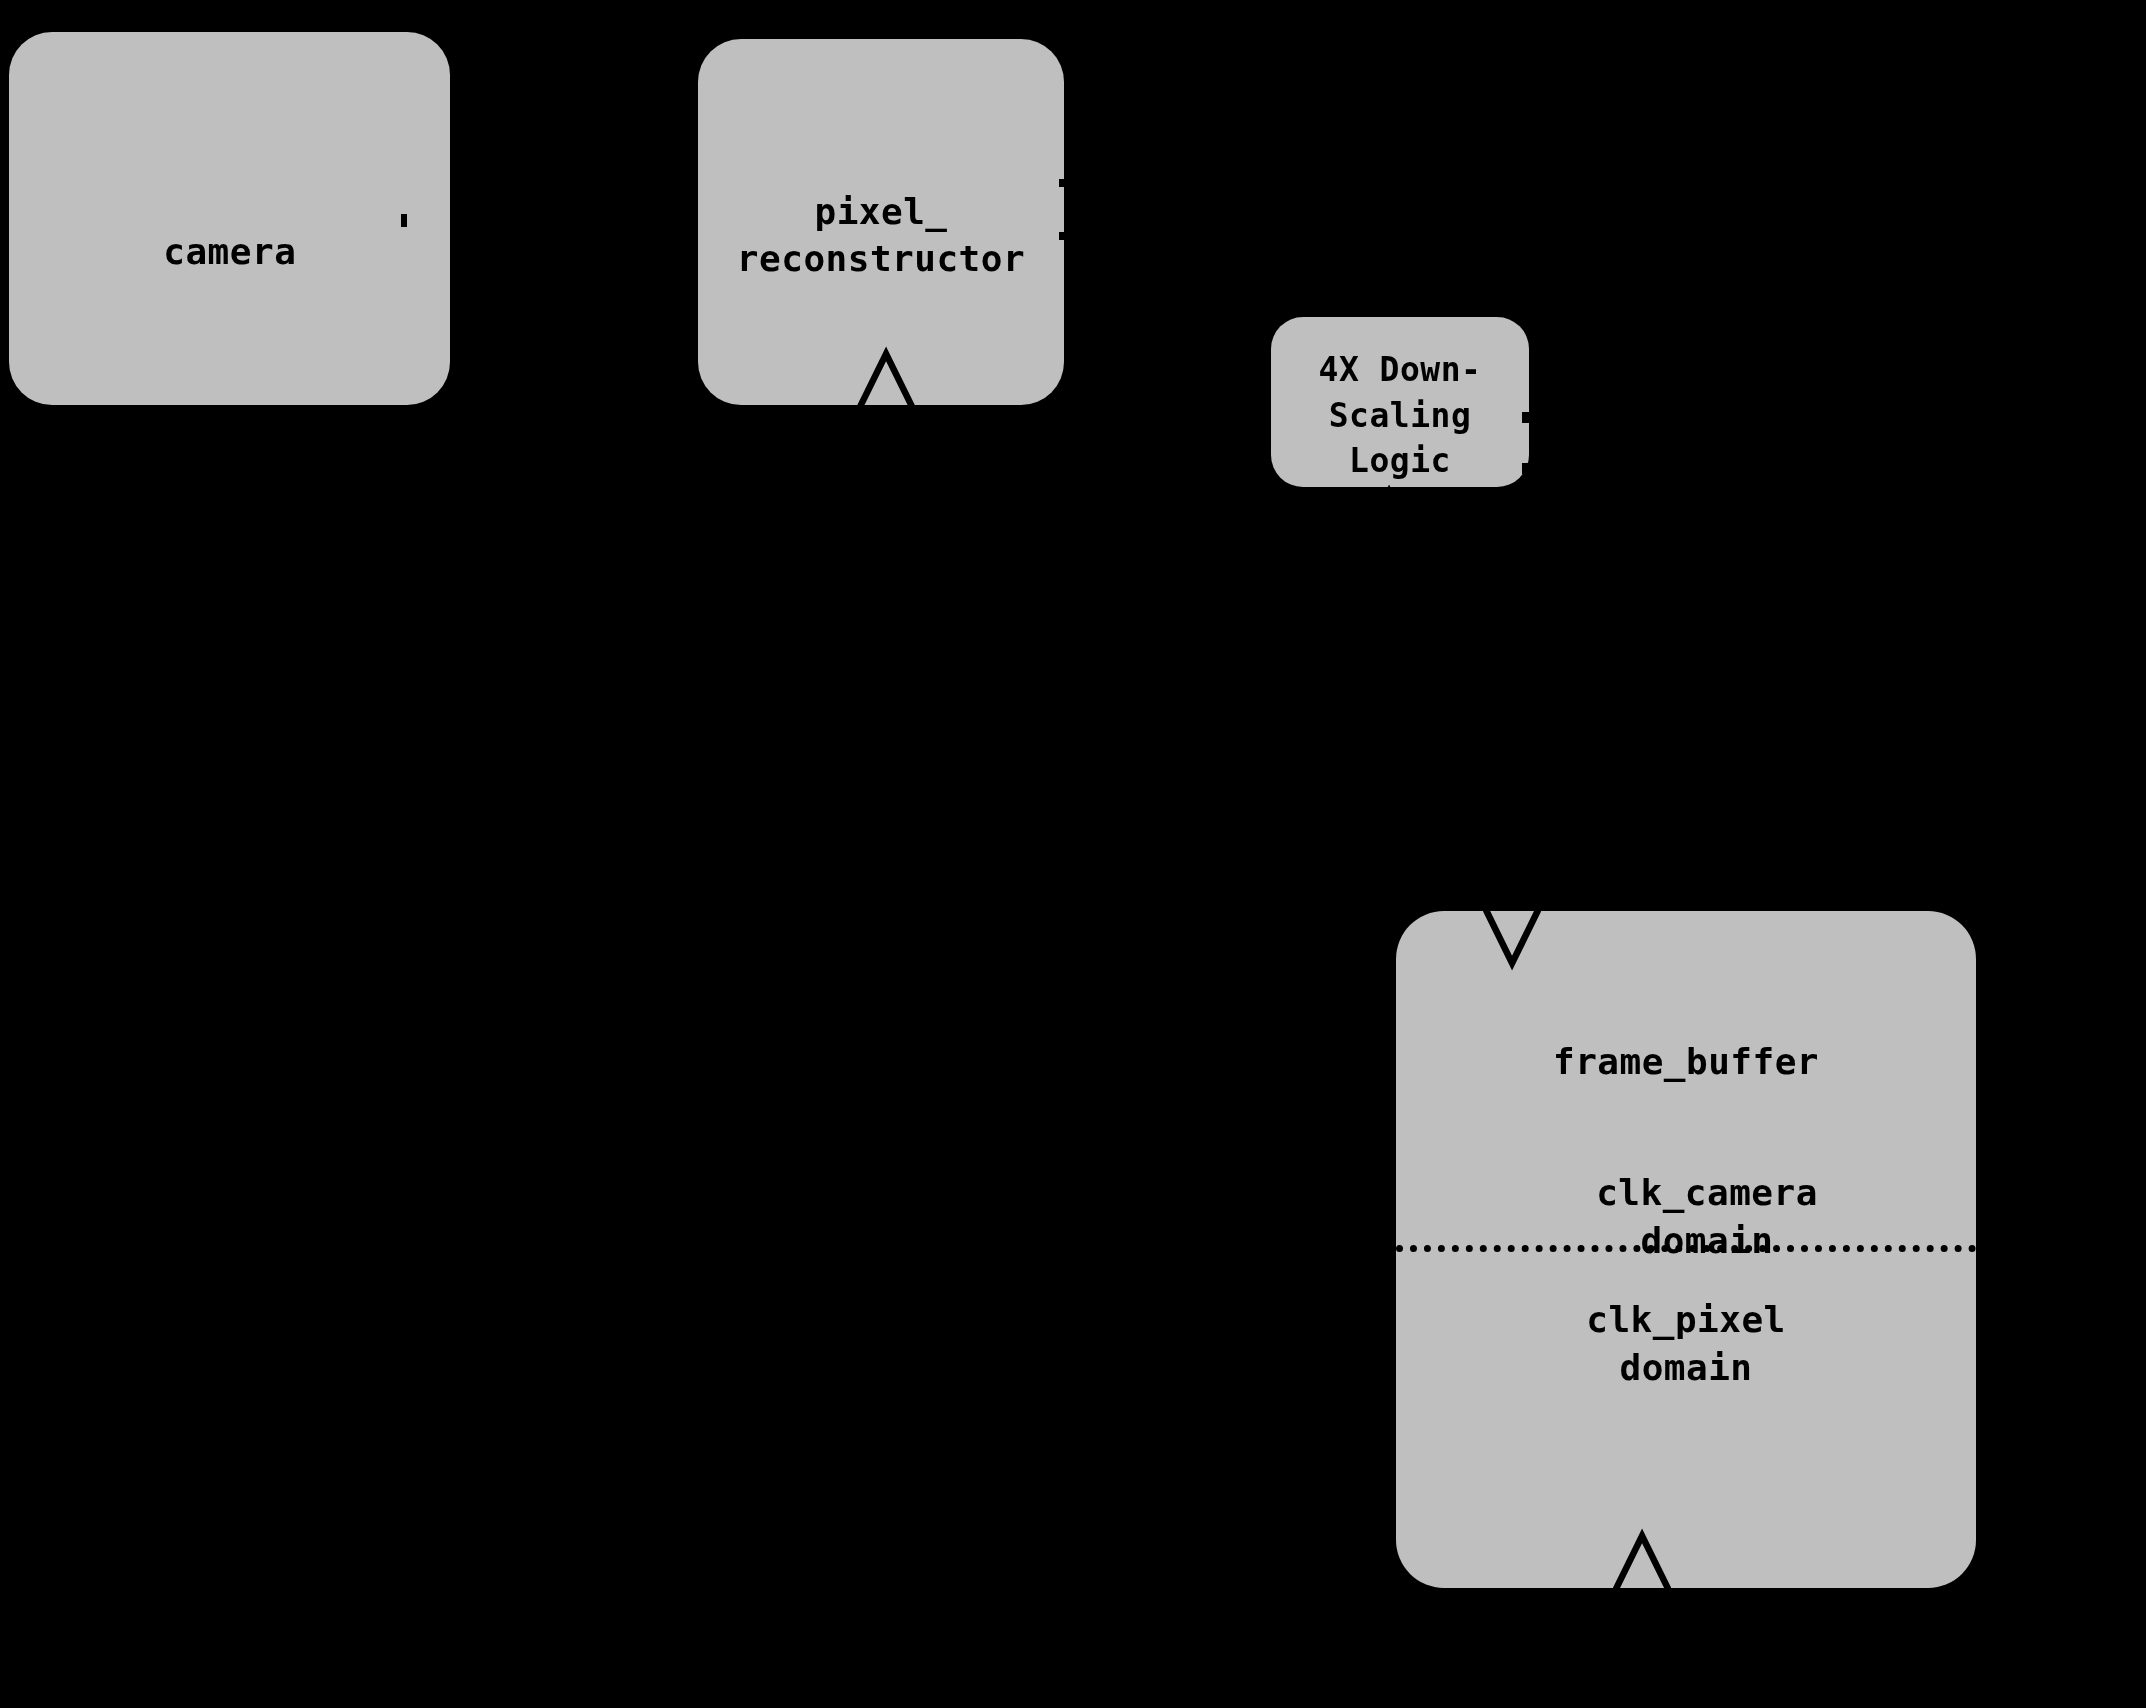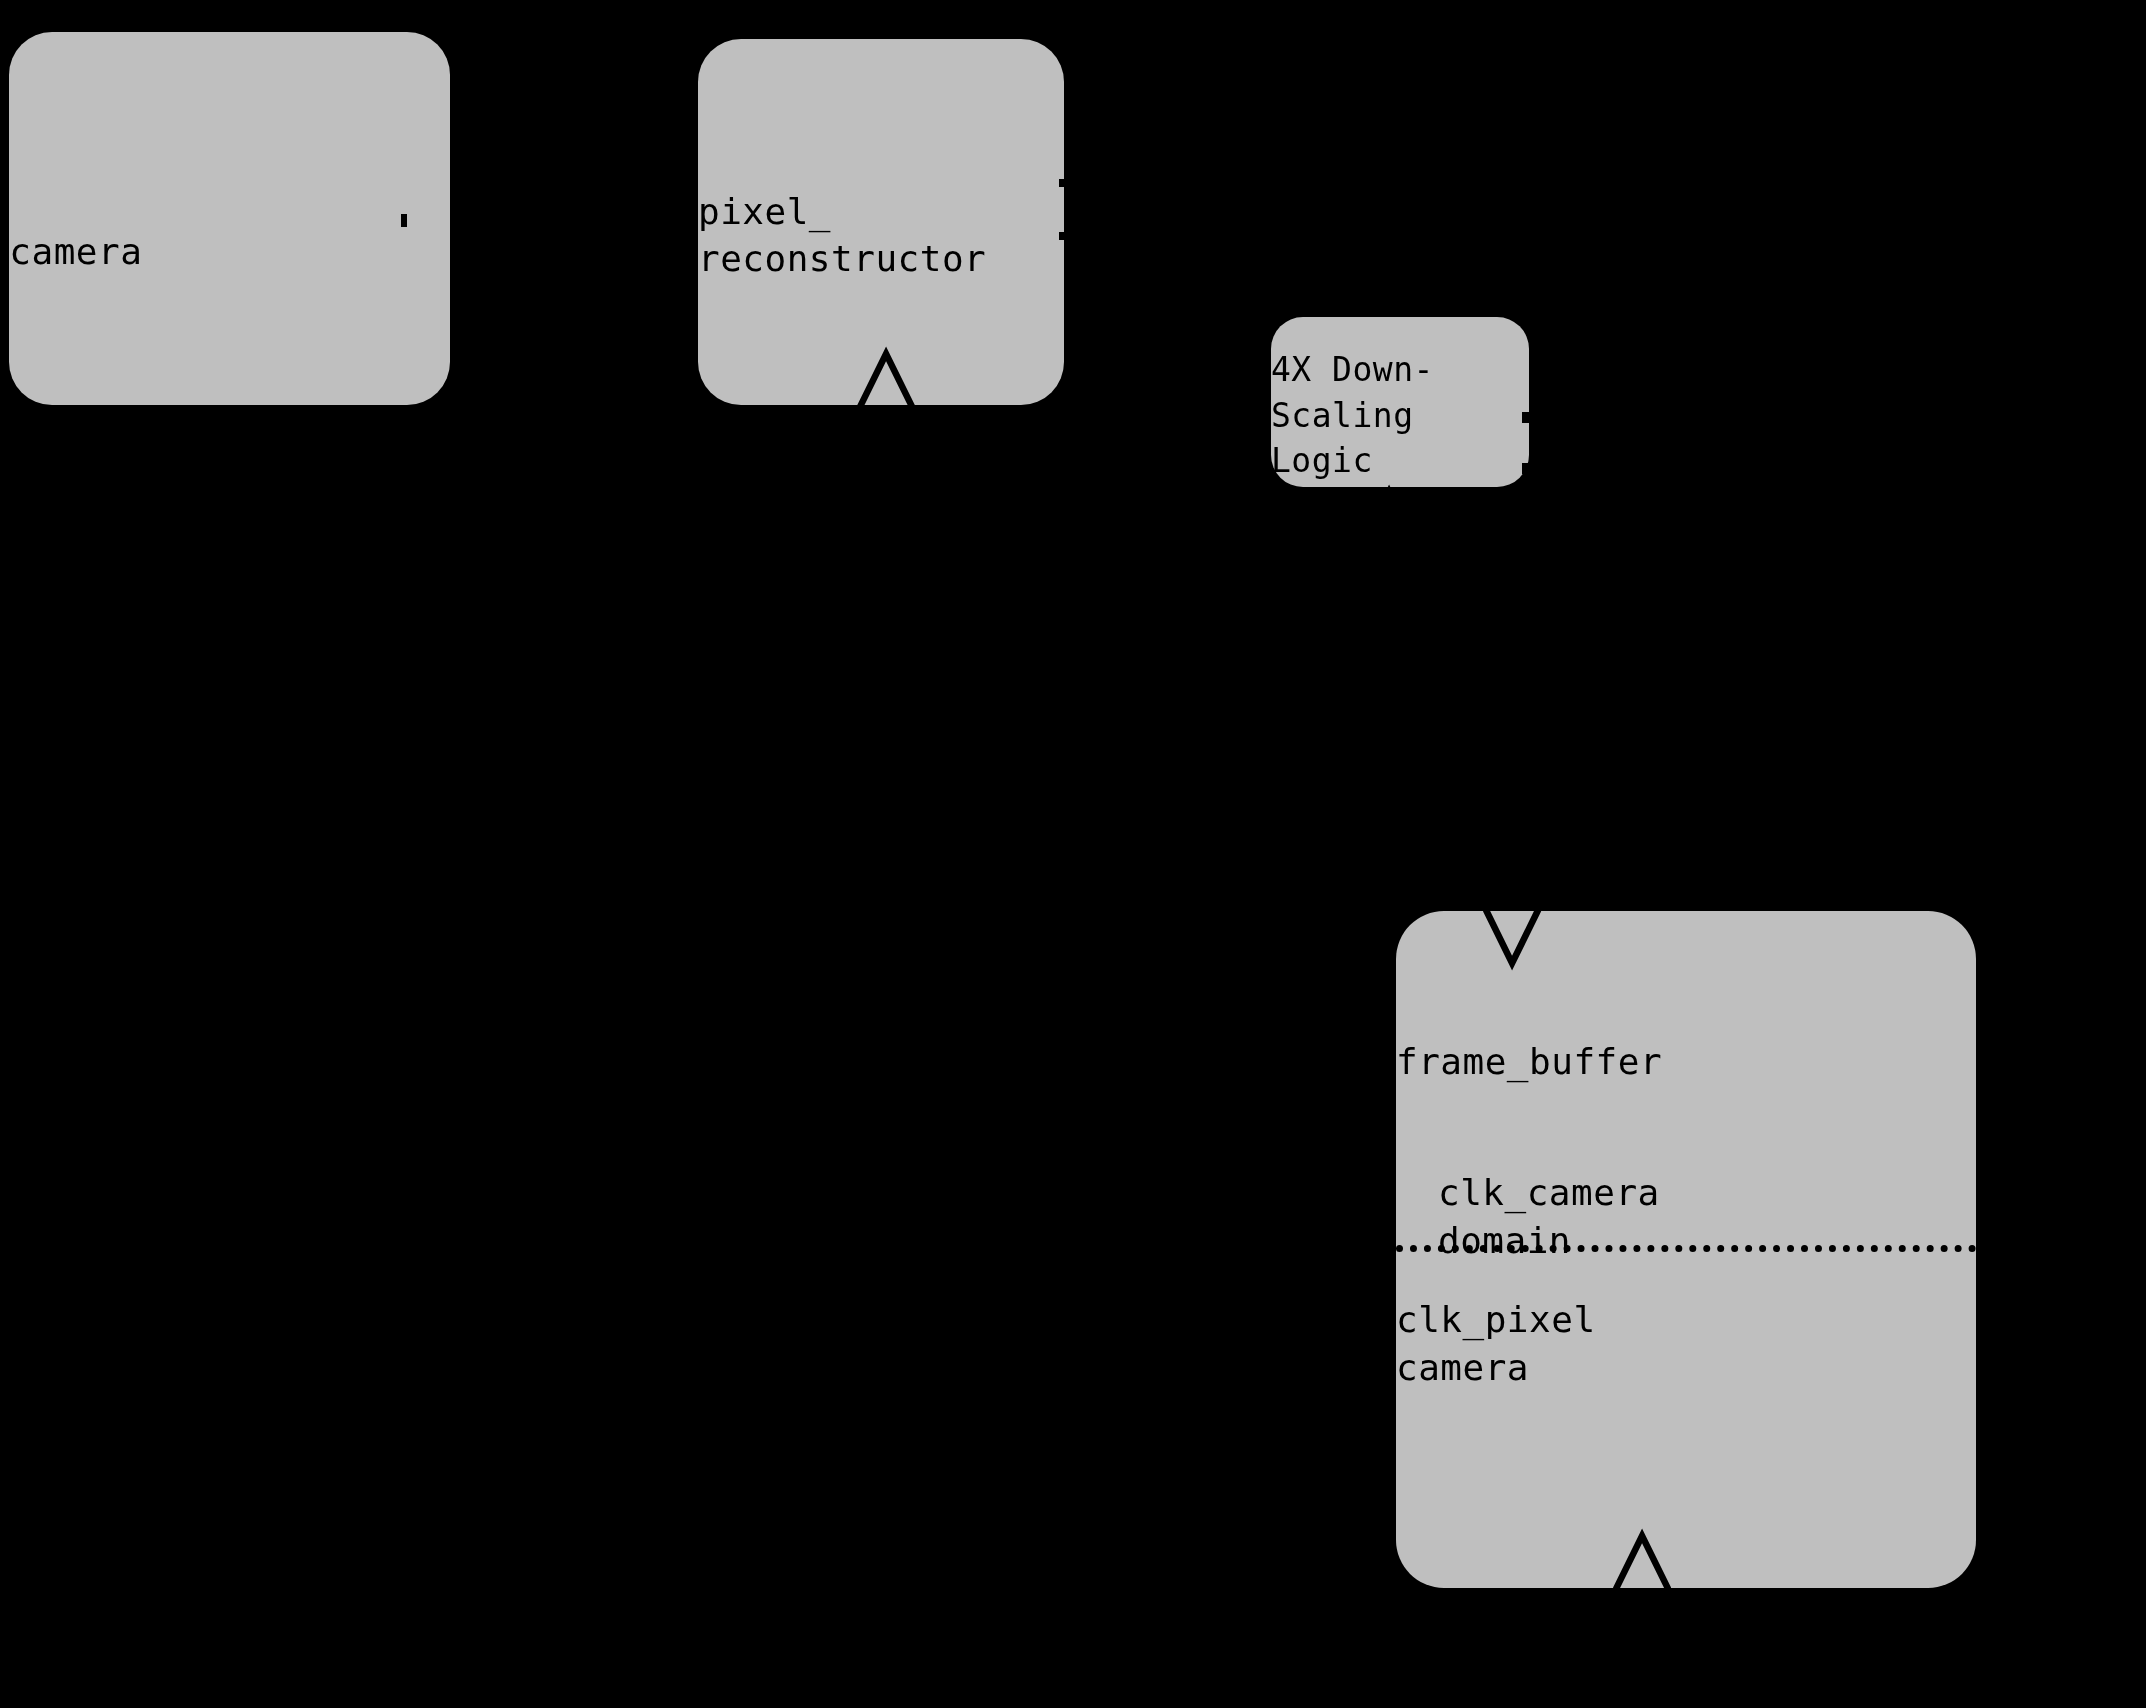--- a/index.html
+++ b/index.html
@@ -21,24 +21,24 @@
   .block {
     position: absolute;
     background: #bfbfbf;
     border-radius: 43px;
     box-sizing: border-box;
   }
   .block-label {
     position: absolute;
     left: 0;
     right: 0;
-    text-align: left;
+    text-align: center;
     color: #000000;
     font-family: "DejaVu Sans Mono", "Liberation Mono", monospace;
-    font-weight: 400;
+    font-weight: 700;
     letter-spacing: 0.5px;
     white-space: pre-line;
     line-height: 1.30;
     pointer-events: none;
   }
 
   
   #block-camera {
     left: 9.3px;  top: 32px;  width: 441px;  height: 373px;
   }
@@ -133,21 +133,21 @@
   <svg class="arrowhead" style="left:1361px; top:489px;" width="58" height="58" viewBox="0 0 62 62">
     <polyline points="2,60 30,3 58,60"></polyline>
   </svg>
 
   <div class="block" id="block-frame-buffer">
     <div class="block-label fb-title">frame_buffer</div>
     <div class="block-label fb-upper-domain">clk_camera
 domain</div>
     <div class="domain-divider"></div>
     <div class="block-label fb-lower-domain">clk_pixel
-camera</div>
+domain</div>
   </div>
   <svg class="arrowhead" style="left:1484px; top:907px;" width="58" height="58" viewBox="0 0 62 62">
     <polyline points="2,3 30,60 58,3"></polyline>
   </svg>
   <svg class="arrowhead" style="left:1614px; top:1533px;" width="58" height="58" viewBox="0 0 62 62">
     <polyline points="2,60 30,3 58,60"></polyline>
   </svg>
 
 </div>
 

